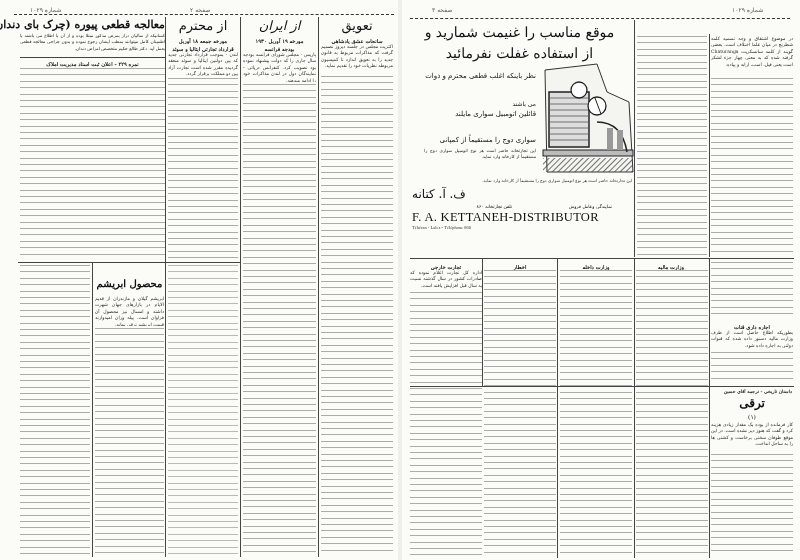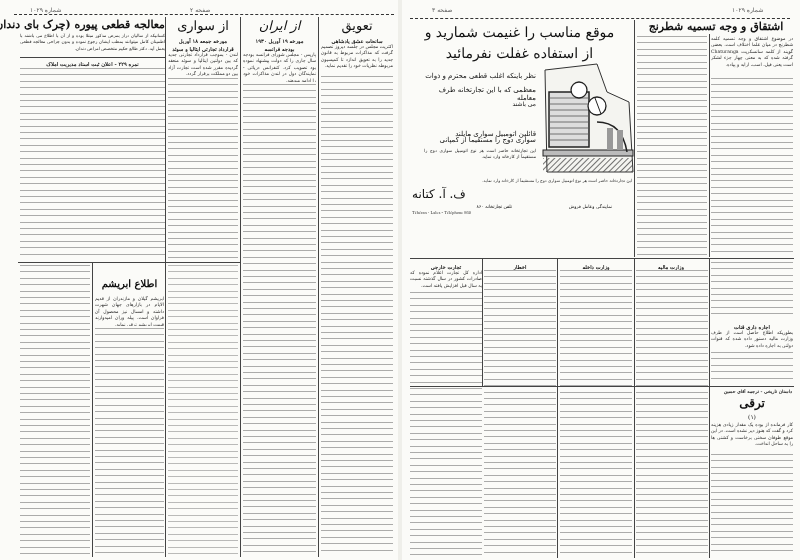--- a/index.html
+++ b/index.html
@@ -42,59 +42,58 @@
   <div class="vrule" style="left:92px;top:262px;height:295px;"></div>
   <div class="vrule" style="left:165px;top:262px;height:295px;"></div>
   <div class="hrule" style="left:18px;top:262px;width:222px;"></div>
 
   <div class="headline" style="left:20px;top:18px;width:145px;font-size:11px;font-weight:bold;">معالجه قطعی پیوره (چرک بای دندان)</div>
   <div class="col" style="left:20px;top:33px;width:145px;height:22px;font-size:4.4px;">کسانیکه از سالیان دراز بمرض مذکور مبتلا بوده و از آن با اطلاع می باشند با اطمینان کامل میتوانند بمطب ایشان رجوع نموده و بدون جراحی معالجه قطعی بعمل آید. دکتر طالع حکیم متخصص امراض دندان.</div>
   <div class="hrule" style="left:20px;top:57px;width:145px;"></div>
   <div class="col sub" style="left:20px;top:59px;width:145px;height:7px;">نمره ۲۲۹ - اعلان ثبت اسناد مدیریت املاک</div>
   <div class="lines" style="left:20px;top:68px;width:145px;height:192px;"></div>
 
-  <div class="headline" style="left:166px;top:18px;width:74px;font-size:13px;">از سواری</div>
+  <div class="headline" style="left:166px;top:18px;width:74px;font-size:13px;">از محترم</div>
   <div class="col sub" style="left:167px;top:36px;width:72px;">مورخه جمعه ۱۸ آوریل</div>
   <div class="col sub" style="left:167px;top:44px;width:72px;">قرارداد تجارتی ایتالیا و سوئد</div>
   <div class="col" style="left:168px;top:52px;width:70px;height:24px;">لندن - بموجب قرارداد تجارتی جدید که بین دولتین ایتالیا و سوئد منعقد گردیده مقرر شده است تجارت آزاد بین دو مملکت برقرار گردد.</div>
   <div class="lines" style="left:168px;top:78px;width:70px;height:182px;"></div>
 
   <div class="headline" style="left:241px;top:18px;width:77px;font-size:13px;font-style:italic;">از ایران</div>
   <div class="col sub" style="left:242px;top:36px;width:75px;">مورخه ۱۹ آوریل ۱۹۳۰</div>
   <div class="col sub" style="left:242px;top:44px;width:75px;">بودجه فرانسه</div>
   <div class="col" style="left:243px;top:52px;width:73px;height:30px;">پاریس - مجلس شورای فرانسه بودجه سال جاری را که دولت پیشنهاد نموده بود تصویب کرد. کنفرانس دریائی - نمایندگان دول در لندن مذاکرات خود را ادامه میدهند.</div>
   <div class="lines" style="left:243px;top:84px;width:73px;height:470px;"></div>
 
   <div class="headline" style="left:320px;top:18px;width:74px;font-size:13px;">تعویق</div>
   <div class="col sub" style="left:320px;top:36px;width:74px;">سانحات عشق پادشاهی</div>
   <div class="col" style="left:321px;top:44px;width:72px;height:30px;">اکثریت مجلس در جلسه دیروز تصمیم گرفت که مذاکرات مربوط به قانون جدید را به تعویق اندازد تا کمیسیون مربوطه نظریات خود را تقدیم نماید.</div>
   <div class="lines" style="left:321px;top:76px;width:72px;height:480px;"></div>
 
   <div class="box" style="left:94px;top:278px;width:70px;height:16px;border:none;"></div>
-  <div class="headline" style="left:94px;top:278px;width:71px;font-size:10px;font-weight:bold;">اطلاع ابریشم</div>
+  <div class="headline" style="left:94px;top:278px;width:71px;font-size:10px;font-weight:bold;">محصول ابریشم</div>
   <div class="col" style="left:95px;top:296px;width:69px;height:30px;">ابریشم گیلان و مازندران از قدیم الایام در بازارهای جهان شهرت داشته و امسال نیز محصول آن فراوان است. پیله وران امیدوارند قیمت ابریشم ترقی نماید.</div>
   <div class="lines" style="left:95px;top:328px;width:69px;height:226px;"></div>
   <div class="lines" style="left:20px;top:265px;width:70px;height:290px;"></div>
   <div class="lines" style="left:168px;top:265px;width:70px;height:290px;opacity:.45;"></div>
 </div>
 
 <div class="gutter"></div>
 
 <div class="page right">
   <div class="folio" style="left:30px;">صفحه ۳</div>
   <div class="folio" style="left:330px;">شماره ۱۰۲۹</div>
   <div class="dash" style="left:8px;top:18px;width:380px;"></div>
 
   <div class="headline" style="left:10px;top:45px;width:215px;font-size:14px;">از استفاده غفلت نفرمائید</div>
   <div class="headline" style="left:10px;top:24px;width:215px;font-size:14px;">موقع مناسب را غنیمت شمارید و</div>
 
   <div class="adtext" style="position:absolute;left:22px;top:72px;width:112px;font-size:7px;text-align:right;">نظر باینکه اغلب قطعی محترم و ذوات</div>
-  <div class="adtext" style="position:absolute;left:22px;top:86px;width:112px;font-size:7px;text-align:right;">معظمی که با این تجارتخانه طرف معامله</div>
   <div class="adtext" style="position:absolute;left:22px;top:100px;width:112px;font-size:6px;text-align:right;">می باشند</div>
-  <div class="adtext" style="position:absolute;left:22px;top:130px;width:112px;font-size:7px;text-align:right;">قائلین اتومبیل سواری مایلند</div>
+  <div class="adtext" style="position:absolute;left:22px;top:110px;width:112px;font-size:7px;text-align:right;">قائلین اتومبیل سواری مایلند</div>
   <div class="adtext" style="position:absolute;left:22px;top:136px;width:112px;font-size:7px;text-align:right;">سواری دوج را مستقیماً از کمپانی</div>
   <div class="col" style="left:22px;top:148px;width:112px;height:26px;font-size:4.4px;">این تجارتخانه حاضر است هر نوع اتومبیل سواری دوج را مستقیماً از کارخانه وارد نماید.</div>
 
   <svg class="car" style="left:135px;top:62px;" width="100" height="112" viewBox="0 0 100 112">
     <path d="M8 8 L60 2 L70 30 L92 40 L96 110 L10 110 Z" fill="#f4f4f0" stroke="#333" stroke-width="1"></path>
     <rect x="12" y="30" width="40" height="55" fill="#ddd" stroke="#222" stroke-width="1.5"></rect>
     <g stroke="#555" stroke-width="0.8">
       <line x1="12" y1="36" x2="52" y2="36"></line>
         <line x1="12" y1="42" x2="52" y2="42"></line>
       <line x1="12" y1="48" x2="52" y2="48"></line>
@@ -119,26 +118,26 @@
     </defs>
   </svg>
 
   <div class="col" style="left:12px;top:178px;width:218px;height:7px;font-size:4.2px;white-space:nowrap;">این تجارتخانه حاضر است هر نوع اتومبیل سواری دوج را مستقیماً از کارخانه وارد نماید.</div>
   <div class="ad" style="left:10px;top:187px;width:220px;">
     <div class="adtext" style="font-size:12px;">ف. آ. کتانه</div>
   </div>
   <div class="adtext" style="position:absolute;left:130px;top:204px;width:80px;font-size:4.5px;text-align:right;">نمایندگی وعامل فروش</div>
   <div class="adtext" style="position:absolute;left:30px;top:204px;width:80px;font-size:4.5px;text-align:right;">تلفن تجارتخانه ۸۶۰</div>
   <div class="ad" style="left:10px;top:210px;width:220px;">
+    <div class="distrib">F. A. KETTANEH-DISTRIBUTOR</div>
     <div class="addr">Téhéran - Lalez - Téléphone 860</div>
   </div>
 
   <div class="vrule" style="left:232px;top:20px;height:237px;"></div>
   <div class="vrule" style="left:307px;top:34px;height:223px;"></div>
-  <div class="headline" style="left:235px;top:20px;width:158px;font-size:11px;font-weight:bold;">اشتقاق و وجه تسمیه شطرنج</div>
   <div class="col" style="left:309px;top:36px;width:82px;height:40px;">در موضوع اشتقاق و وجه تسمیه کلمه شطرنج در میان علما اختلاف است. بعضی گویند از کلمه سانسکریت Chaturanga گرفته شده که به معنی چهار جزء لشکر است یعنی فیل، اسب، ارابه و پیاده.</div>
   <div class="lines" style="left:309px;top:78px;width:82px;height:178px;"></div>
   <div class="lines" style="left:235px;top:36px;width:70px;height:220px;"></div>
 
   <div class="hrule" style="left:8px;top:258px;width:384px;"></div>
   <div class="vrule" style="left:80px;top:258px;height:128px;"></div>
   <div class="vrule" style="left:155px;top:258px;height:300px;"></div>
   <div class="vrule" style="left:232px;top:258px;height:300px;"></div>
   <div class="vrule" style="left:307px;top:258px;height:300px;"></div>
   <div class="hrule" style="left:8px;top:386px;width:224px;"></div>

